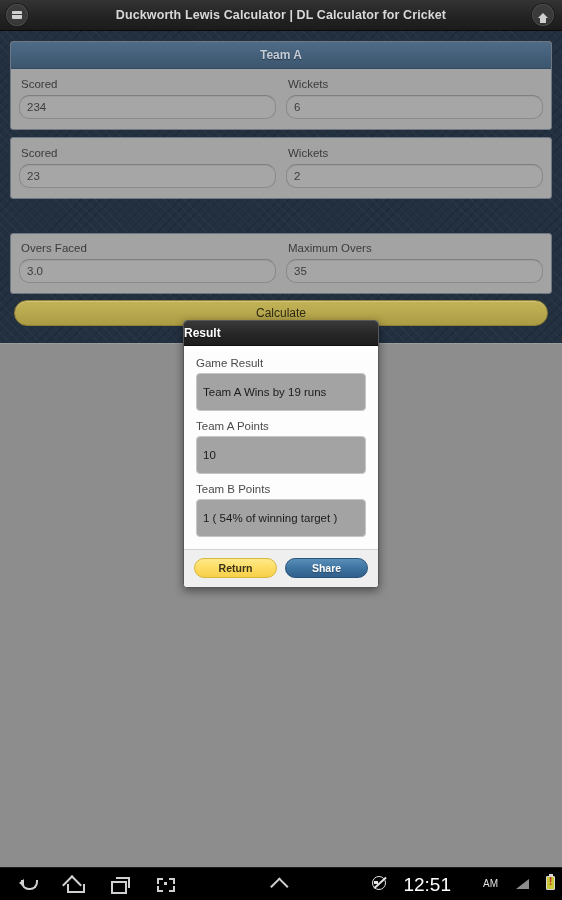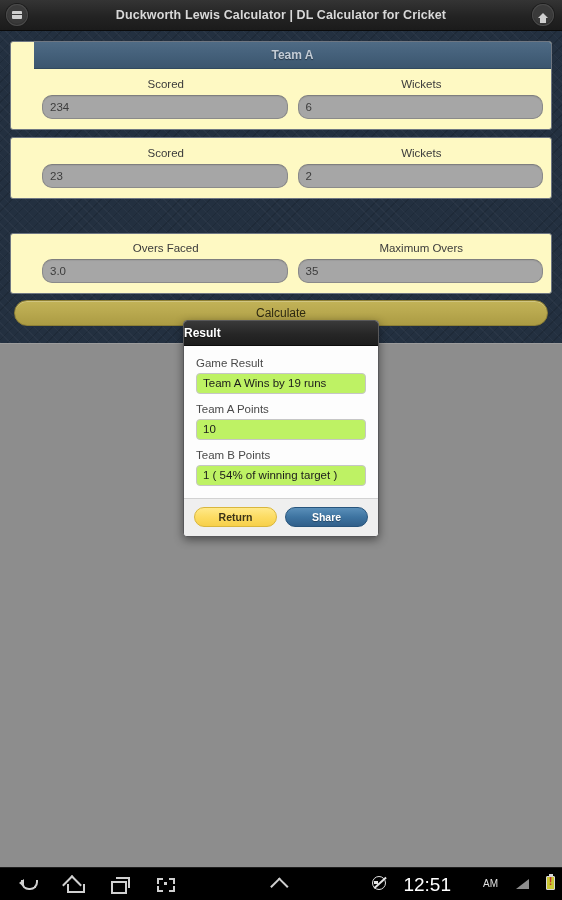--- a/index.html
+++ b/index.html
@@ -53,40 +53,38 @@
     position: absolute; left: 0; top: 31px; width: 562px; height: 312px;
     background-color: #233040;
     background-image:
       repeating-linear-gradient(45deg, rgba(255,255,255,.030) 0 1px, transparent 1px 7px),
       repeating-linear-gradient(-45deg, rgba(0,0,0,.13) 0 1px, transparent 1px 7px);
   }
 
   
   .panel {
     position: absolute; left: 10px; width: 542px;
-    background: #fef9c3;
+    background: #a3a3a3;
     border: 1px solid #6f7782;
     border-radius: 3px;
     overflow: hidden;
-    padding-left: 23px;
   }
   .panel-header {
     height: 27px; line-height: 27px; text-align: center;
     font-size: 12px; font-weight: bold; color: #c3ccd6;
     background: linear-gradient(#4f6b85, #44607a 50%, #3c566e);
     border-bottom: 1px solid #32495e;
     text-shadow: 0 1px 1px rgba(0,0,0,.45);
   }
   .panel-body { padding: 8px 8px 10px 8px; }
   .row2 { display: flex; gap: 10px; }
   .cell { flex: 1 1 0; min-width: 0; }
   .field-label {
     font-size: 11.5px; color: #3b3b3b; margin: 1px 0 5px 2px;
     font-weight: normal;
-    text-align: center;
   }
   .field-input {
     width: 100%; height: 24px; line-height: 22px;
     background: #a6a6a6;
     border: 1px solid #8a8a8a;
     border-top-color: #7f7f7f;
     border-radius: 10px;
     font-size: 11.5px; color: #3c3c3c;
     padding: 0 7px;
     font-family: "Liberation Sans", sans-serif;
@@ -127,22 +125,22 @@
     background: linear-gradient(#3a3a3a, #262626 55%, #1d1d1d);
     color: #fff; font-size: 12px; font-weight: bold;
     border-bottom: 1px solid #0d0d0d;
     text-shadow: 0 1px 1px rgba(0,0,0,.6);
   }
   .dlg-body { padding: 11px 12px 10px 12px; background: #fdfdfd; }
   .dlg-label {
     font-size: 11.5px; color: #4a4a4a; margin-bottom: 4px;
   }
   .dlg-input {
-    width: 100%; height: 21px; line-height: 21px;
-    background: #bef264;
+    width: 100%; height: 38px; line-height: 21px;
+    background: #a3a3a3;
     border: 1px solid #c6c6c6;
     border-radius: 4px;
     font-size: 11.5px; color: #1b1b1b;
     padding: 0 6px; margin-bottom: 9px;
     font-family: "Liberation Sans", sans-serif;
   }
   .dlg-input.last { margin-bottom: 2px; }
   .dlg-footer {
     display: flex; gap: 8px;
     padding: 8px 10px 9px 10px;

